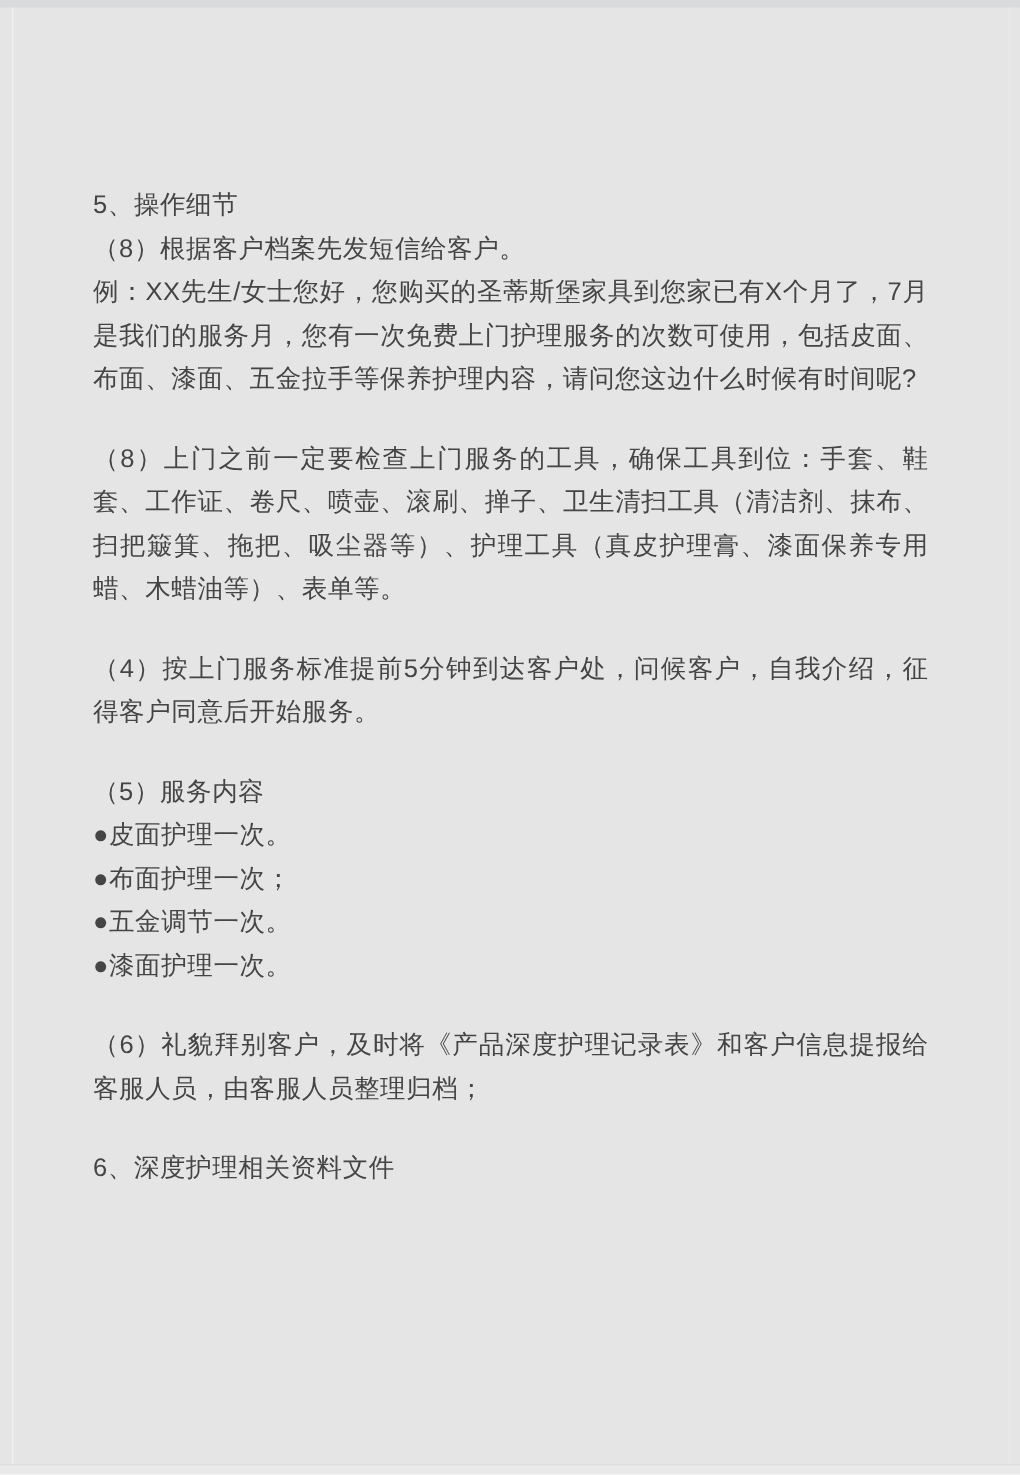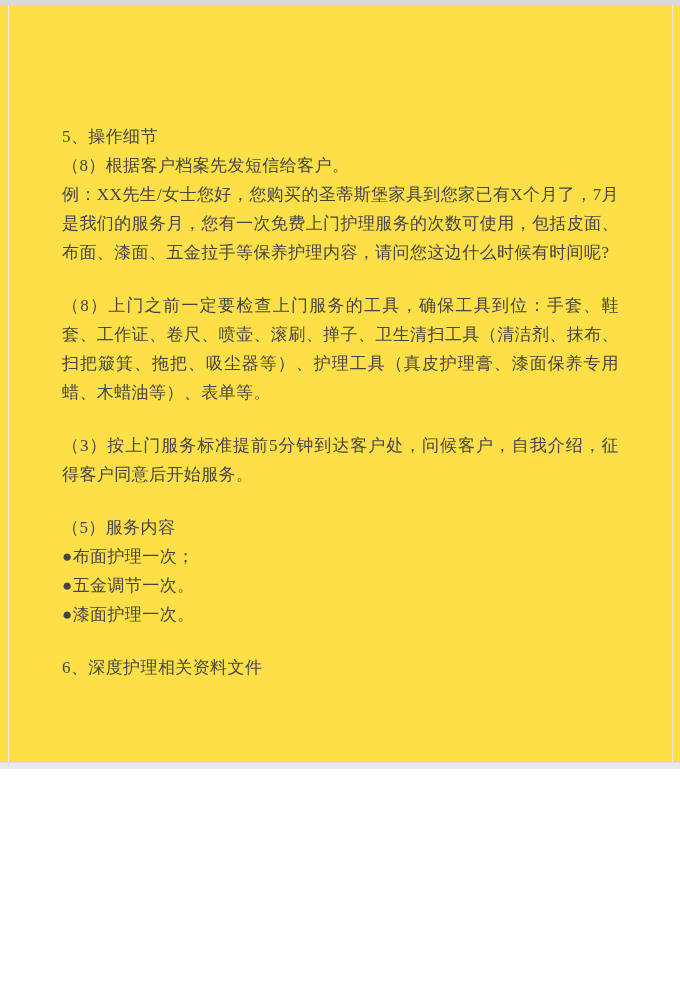--- a/index.html
+++ b/index.html
@@ -3,24 +3,24 @@
 <meta charset="utf-8">
 <style>
   html, body {
     margin: 0;
     padding: 0;
     background: #ffffff;
   }
   .page {
     position: relative;
     width: 680px;
-    height: 769px;
-    background: #fde047;
+    height: 983px;
+    background: #e5e5e5;
     overflow: hidden;
-    font-family: Liberation Serif, serif;
+    font-family: Liberation Sans, sans-serif;
   }
   
   .frame-top {
     position: absolute; top: 0; left: 0; right: 0; height: 5px;
     background: #d9dadb;
   }
   .frame-bottom {
     position: absolute; bottom: 0; left: 0; right: 0; height: 6px;
     background: #e9e9e9; border-top: 1px solid #dedede;
   }
@@ -70,27 +70,29 @@
 
   <div class="doc">
     <p class="para">5、操作细节</p>
 
     <p class="para">（8）根据客户档案先发短信给客户。</p>
 
     <p class="para">例：XX先生/女士您好，您购买的圣蒂斯堡家具到您家已有X个月了，7月是我们的服务月，您有一次免费上门护理服务的次数可使用，包括皮面、布面、漆面、五金拉手等保养护理内容，请问您这边什么时候有时间呢?</p>
 
     <p class="para spaced">（8）上门之前一定要检查上门服务的工具，确保工具到位：手套、鞋套、工作证、卷尺、喷壶、滚刷、掸子、卫生清扫工具（清洁剂、抹布、扫把簸箕、拖把、吸尘器等）、护理工具（真皮护理膏、漆面保养专用蜡、木蜡油等）、表单等。</p>
 
-    <p class="para spaced">（3）按上门服务标准提前5分钟到达客户处，问候客户，自我介绍，征得客户同意后开始服务。</p>
+    <p class="para spaced">（4）按上门服务标准提前5分钟到达客户处，问候客户，自我介绍，征得客户同意后开始服务。</p>
 
     <p class="para spaced">（5）服务内容</p>
 
     <ul class="bullet-list">
+      <li>●皮面护理一次。</li>
       <li>●布面护理一次；</li>
       <li>●五金调节一次。</li>
       <li>●漆面护理一次。</li>
     </ul>
 
 
+    <p class="para spaced">（6）礼貌拜别客户，及时将《产品深度护理记录表》和客户信息提报给客服人员，由客服人员整理归档；</p>
 
     <p class="para spaced">6、深度护理相关资料文件</p>
   </div>
 </div>
 
 </body></html>

